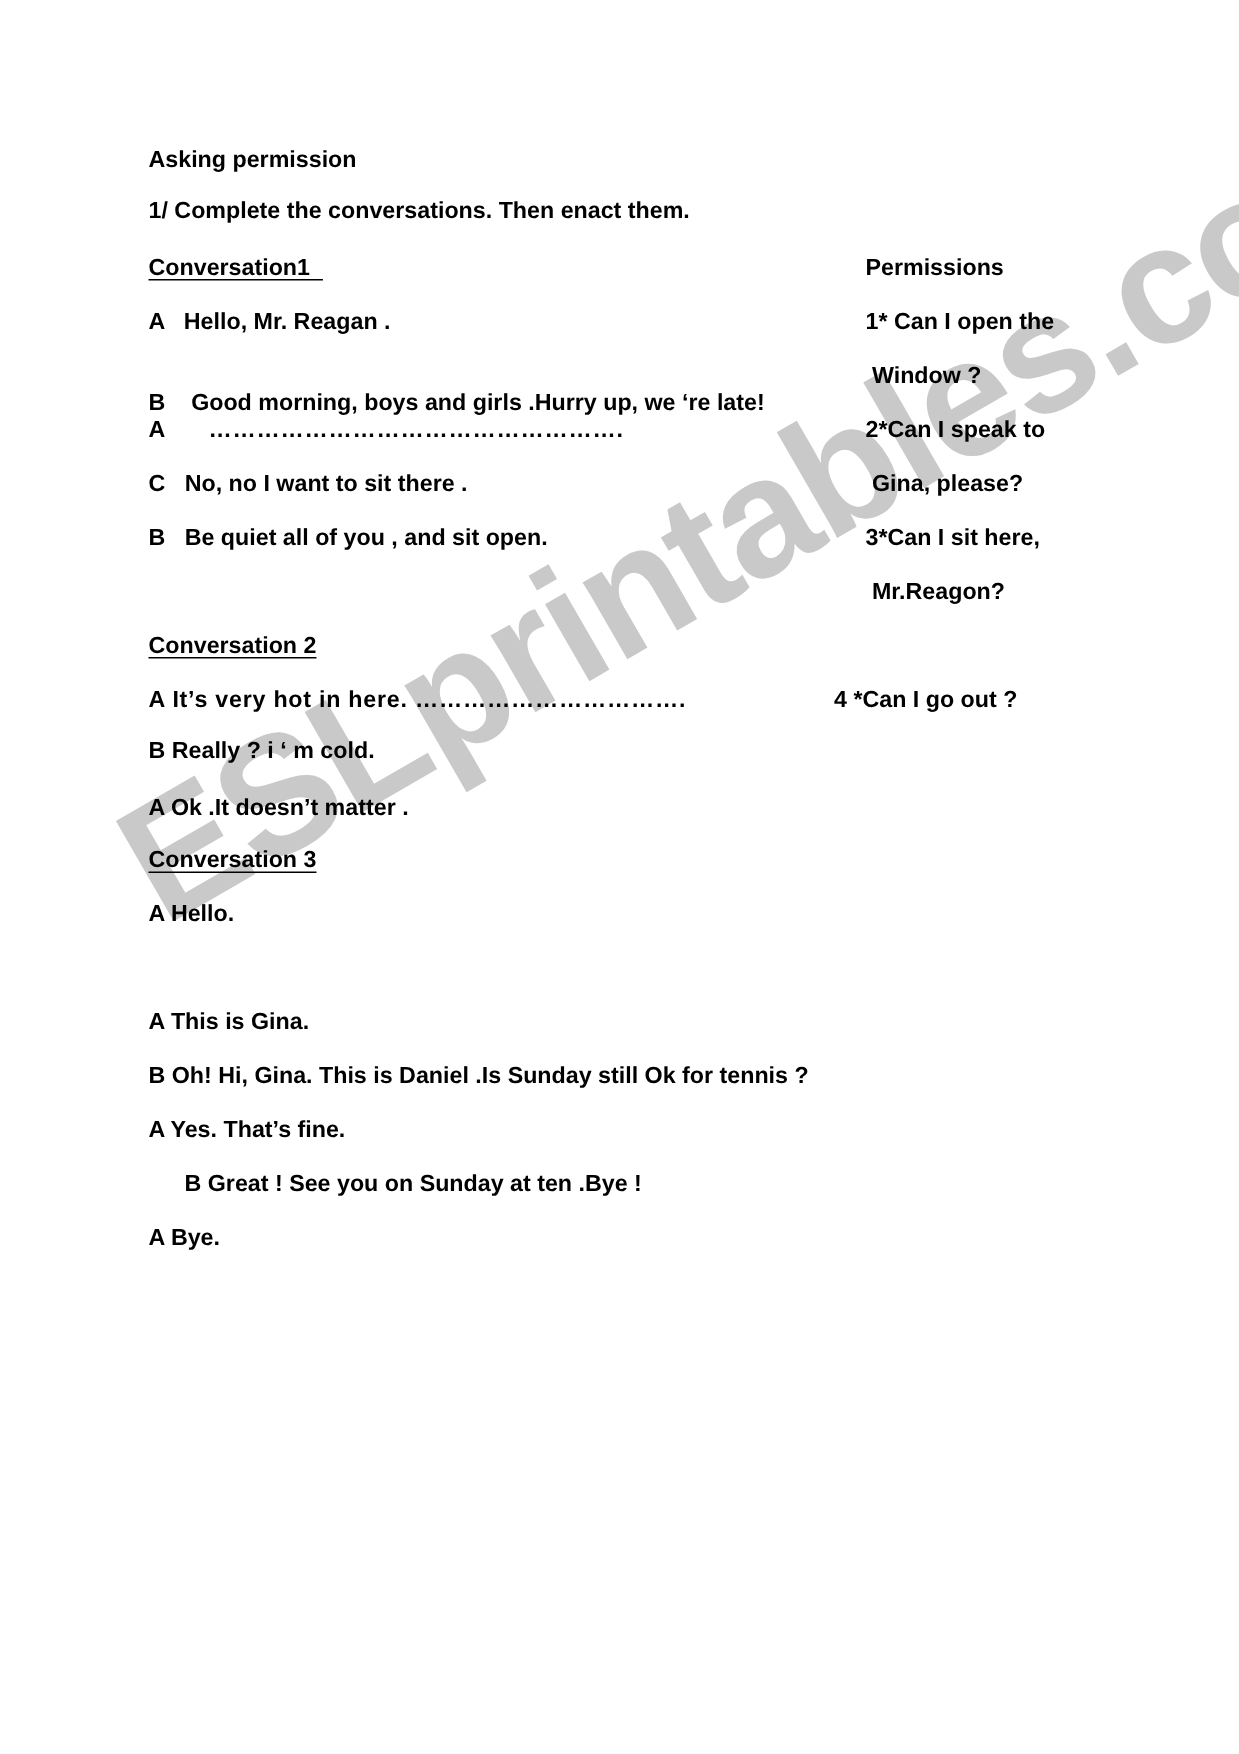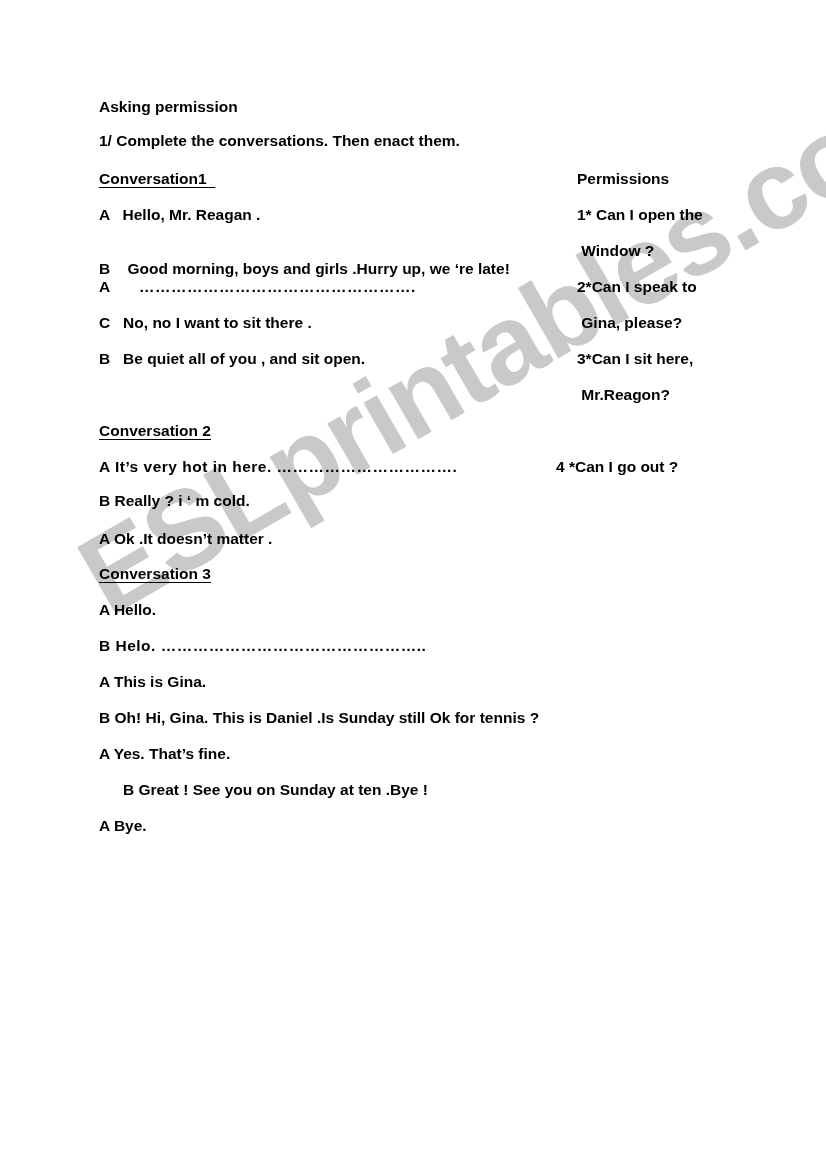--- a/index.html
+++ b/index.html
@@ -118,21 +118,20 @@
     <div class="line bold" style="top:458px; left:556px;">4 *Can I go out ?</div>
 
     <div class="line bold col-left" style="top:492px;">B Really ? i ‘ m cold.</div>
 
     <div class="line bold col-left" style="top:530px;">A Ok .It doesn’t matter .</div>
 
     <div class="line heading-underlined col-left" style="top:565px;">Conversation 3</div>
 
     <div class="line bold col-left" style="top:601px;">A Hello.</div>
 
-    <div class="line bold col-left dots" style="top:637px;">B Helo. …………………………………………..</div>
 
     <div class="line bold col-left" style="top:673px;">A This is Gina.</div>
 
     <div class="line bold col-left" style="top:709px;">B Oh! Hi, Gina. This is Daniel .Is Sunday still Ok for tennis ?</div>
 
     <div class="line bold col-left" style="top:745px;">A Yes. That’s fine.</div>
 
     <div class="line bold col-left" style="top:781px;margin-left:24px;">B Great ! See you on Sunday at ten .Bye !</div>
 
     <div class="line bold col-left" style="top:817px;">A Bye.</div>

